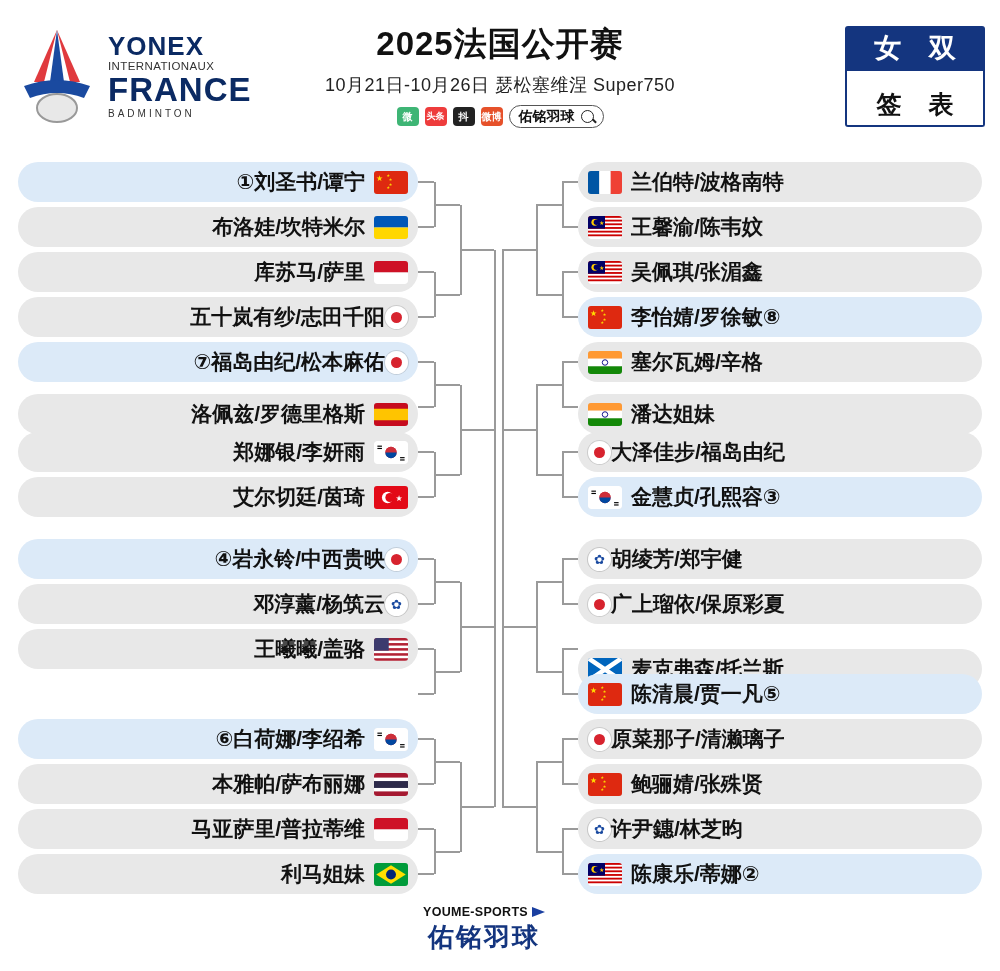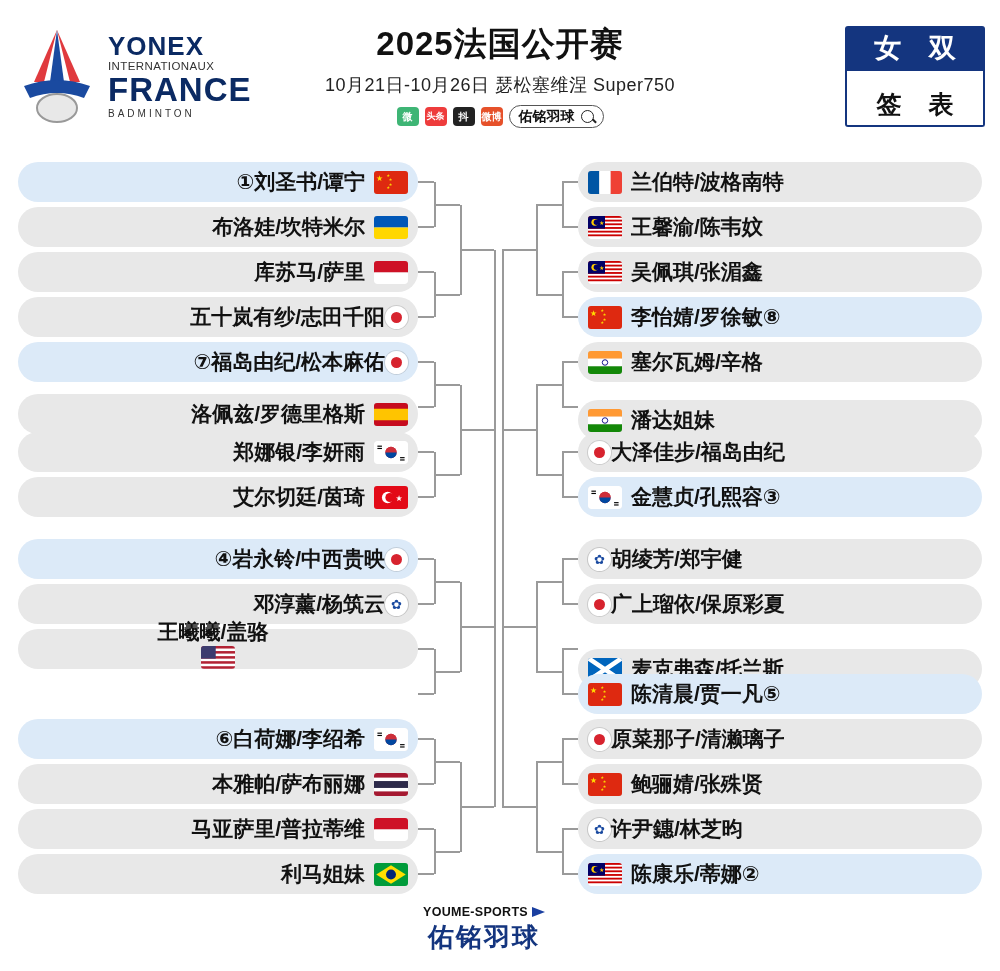--- a/index.html
+++ b/index.html
@@ -275,21 +275,21 @@
       <span class="nm">岩永铃/中西贵映</span>
       <span class="dot-flag">
         <span class="d"></span>
       </span>
     </div>
     <div class="slot left grey" style="top: 434px;">
       <span class="nm"></span>
       <span class="nm">邓淳薰/杨筑云</span>
       <span class="tw-flag">✿</span>
     </div>
-    <div class="slot left grey" style="top: 479px; flex-direction: column;">
+    <div class="slot left grey" style="top: 479px;">
       <span class="nm"></span>
       <span class="nm">王曦曦/盖骆</span>
       <span class="flag">
         <svg viewBox="0 0 30 20" preserveAspectRatio="none">
           <rect width="30" height="20" fill="#fff"></rect>
           <rect width="30" height="2.2" y="0" fill="#b22234"></rect>
           <rect width="30" height="2.2" y="4.4" fill="#b22234"></rect>
           <rect width="30" height="2.2" y="8.8" fill="#b22234"></rect>
           <rect width="30" height="2.2" y="13.2" fill="#b22234"></rect>
           <rect width="30" height="2.2" y="17.6" fill="#b22234"></rect>
@@ -414,21 +414,21 @@
         <svg viewBox="0 0 30 20" preserveAspectRatio="none">
           <rect width="30" height="6.7" fill="#ff9933"></rect>
           <rect y="6.7" width="30" height="6.6" fill="#fff"></rect>
           <rect y="13.3" width="30" height="6.7" fill="#138808"></rect>
           <circle cx="15" cy="10" r="2.4" fill="none" stroke="#000080" stroke-width="0.8"></circle>
         </svg>
       </span>
       <span class="nm">塞尔瓦姆/辛格</span>
       <span class="nm"></span>
     </div>
-    <div class="slot right grey" style="top: 250px;">
+    <div class="slot right grey" style="top: 244px;">
       <span class="flag">
         <svg viewBox="0 0 30 20" preserveAspectRatio="none">
           <rect width="30" height="6.7" fill="#ff9933"></rect>
           <rect y="6.7" width="30" height="6.6" fill="#fff"></rect>
           <rect y="13.3" width="30" height="6.7" fill="#138808"></rect>
           <circle cx="15" cy="10" r="2.4" fill="none" stroke="#000080" stroke-width="0.8"></circle>
         </svg>
       </span>
       <span class="nm">潘达姐妹</span>
       <span class="nm"></span>

